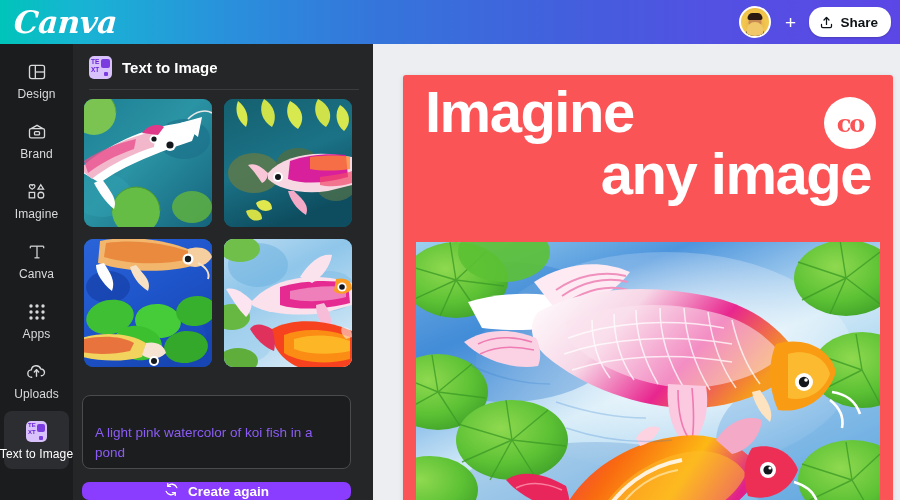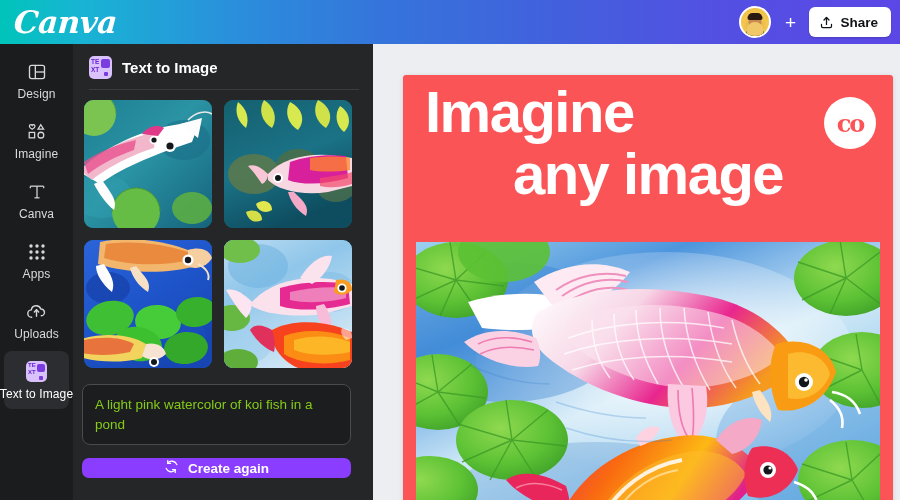--- a/index.html
+++ b/index.html
@@ -60,21 +60,21 @@
   .plus-btn {
     width: 26px; height: 26px; border-radius: 50%;
     display: flex; align-items: center; justify-content: center;
     color: #fff; font-size: 19px; font-weight: 300; line-height: 1;
     cursor: pointer; user-select: none;
   }
   .share-btn {
     display: flex; align-items: center; gap: 6px;
     background: #ffffff; color: #0d1216;
     height: 30px; padding: 0 13px 0 10px;
-    border-radius: 6px; font-size: 13.5px; font-weight: 600;
+    border-radius: 14px; font-size: 13.5px; font-weight: 600;
     cursor: pointer; box-shadow: 0 1px 2px rgba(0,0,0,.18);
   }
   .share-btn svg { display: block; }
 
   
   .rail {
     position: absolute; left: 0; top: 44px; width: 73px; height: 456px;
     background: #1b1c1e; z-index: 30;
     display: flex; flex-direction: column; align-items: center;
     padding-top: 7px;
@@ -138,24 +138,24 @@
     gap: 12px; padding: 0 22px 0 9px; margin-left: 2px;
   }
   .thumb {
     width: 128px; height: 128px; border-radius: 9px;
     overflow: hidden; cursor: pointer; position: relative;
     background: #12607e;
   }
   .thumb svg { display: block; width: 100%; height: 100%; }
 
   .prompt-box {
-    margin: 16px 22px 0 9px;
+    margin: 28px 22px 0 9px;
     background: #1c1d1f; border: 1px solid #4a4b4d;
-    border-radius: 8px; padding: 10px 12px;
-    color: #84cc16; font-size: 13.5px; line-height: 1.45;
+    border-radius: 8px; padding: 27px 12px;
+    color: #8b5cf6; font-size: 13.5px; line-height: 1.45;
     min-height: 58px; cursor: text;
   }
   .create-btn {
     margin: 13px 22px 0 9px;
     height: 20px; border-radius: 7px;
     background: #8b3dff; color: #fff;
     display: flex; align-items: center; justify-content: center; gap: 9px;
     font-size: 13.5px; font-weight: 600; cursor: pointer;
   }
 
@@ -172,21 +172,21 @@
     box-shadow: 0 1px 5px rgba(0,0,0,.12);
     overflow: hidden;
   }
   .design-title {
     position: absolute; left: 22px; top: 6px; right: 22px;
     color: #ffffff; font-weight: 700;
     font-size: 58px; line-height: 1.07;
     letter-spacing: -1.5px;
   }
   .design-title .l1 { display: block; text-align: left; }
-  .design-title .l2 { display: block; text-align: center; }
+  .design-title .l2 { display: block; text-align: right; }
   .co-badge {
     position: absolute; right: 17px; top: 22px;
     width: 52px; height: 52px; border-radius: 50%;
     background: #fff; display: flex; align-items: center; justify-content: center;
     color: #fb5457; font-size: 24px; font-weight: 700;
     font-family: "DejaVu Serif", serif; letter-spacing: -2px; text-align: right;
   }
   .hero-img {
     position: absolute; left: 13px; top: 167px;
     width: 464px; height: 280px; overflow: hidden;
@@ -250,20 +250,30 @@
       <span class="rail-ico">
         <svg width="20" height="20" viewBox="0 0 24 24" fill="none" stroke="#d7d8da" stroke-width="1.6">
           <rect x="3" y="4" width="18" height="16" rx="2.5"></rect>
           <line x1="10" y1="4" x2="10" y2="20"></line>
           <line x1="10" y1="12" x2="21" y2="12"></line>
         </svg>
       </span>
       <span class="rl">Design</span>
     </div>
 
+    <div class="rail-item">
+      <span class="rail-ico">
+        <svg width="20" height="20" viewBox="0 0 24 24" fill="none" stroke="#d7d8da" stroke-width="1.6">
+          <rect x="3" y="8" width="18" height="11" rx="2"></rect>
+          <path d="M5 8l7-4 7 4"></path>
+          <rect x="9" y="11.5" width="6" height="4" rx="1"></rect>
+        </svg>
+      </span>
+      <span class="rl">Brand</span>
+    </div>
 
     <div class="rail-item">
       <span class="rail-ico">
         <svg width="22" height="20" viewBox="0 0 26 22" fill="none" stroke="#d7d8da" stroke-width="1.5">
           <path d="M4 4.2c0-1 .8-1.8 1.8-1.8.7 0 1.2.4 1.5.9.3-.5.8-.9 1.5-.9 1 0 1.8.8 1.8 1.8 0 1.8-3.3 3.6-3.3 3.6S4 6 4 4.2z"></path>
           <path d="M17.5 2.4l3.3 5.3h-6.6z"></path>
           <rect x="3.8" y="11.5" width="6.4" height="6.4"></rect>
           <circle cx="17.6" cy="14.7" r="3.4"></circle>
         </svg>
       </span>

